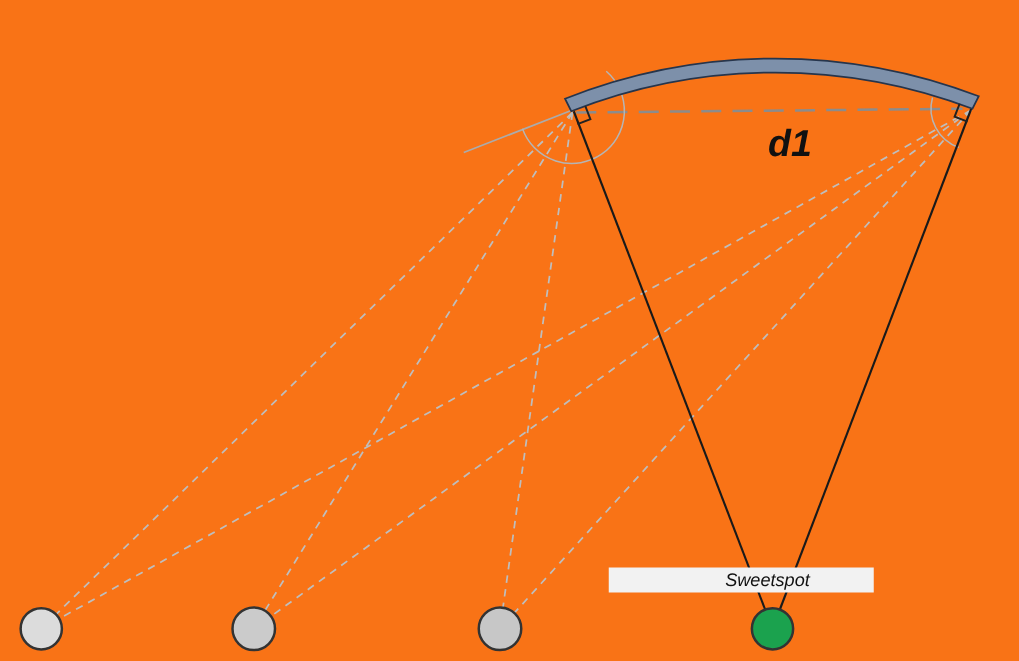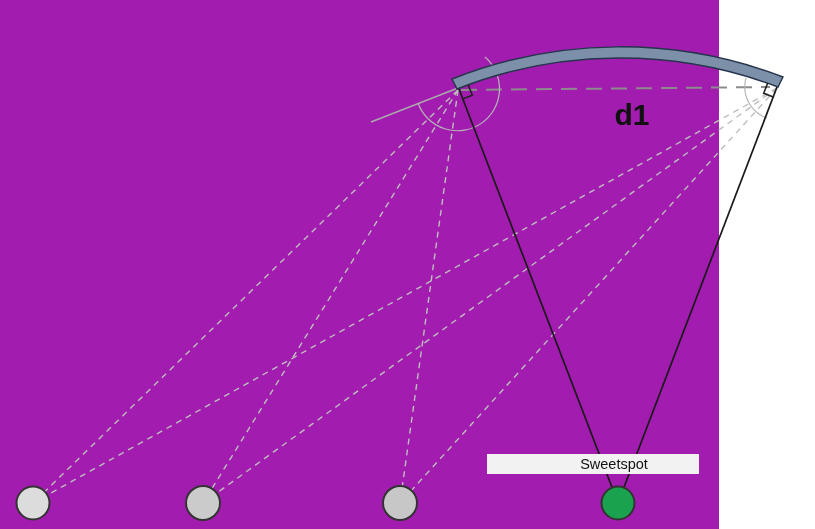--- a/index.html
+++ b/index.html
@@ -6,23 +6,24 @@
     margin: 0;
     padding: 0;
     width: 815px;
     height: 529px;
     background: #ffffff;
     overflow: hidden;
     font-family: "Liberation Sans", sans-serif;
   }
   .stage {
     position: relative;
-    width: 719px;
+    width: 815px;
     height: 529px;
-    background: #a21caf;
+    background: #f97316;
+    font-style: italic;
   }
   svg { display: block; }
   text.d1 {
     font-family: "Liberation Sans", sans-serif;
     font-size: 30px;
     font-weight: 700;
   }
   text.sweetspot {
     font-family: "Liberation Sans", sans-serif;
     font-size: 14.5px;

